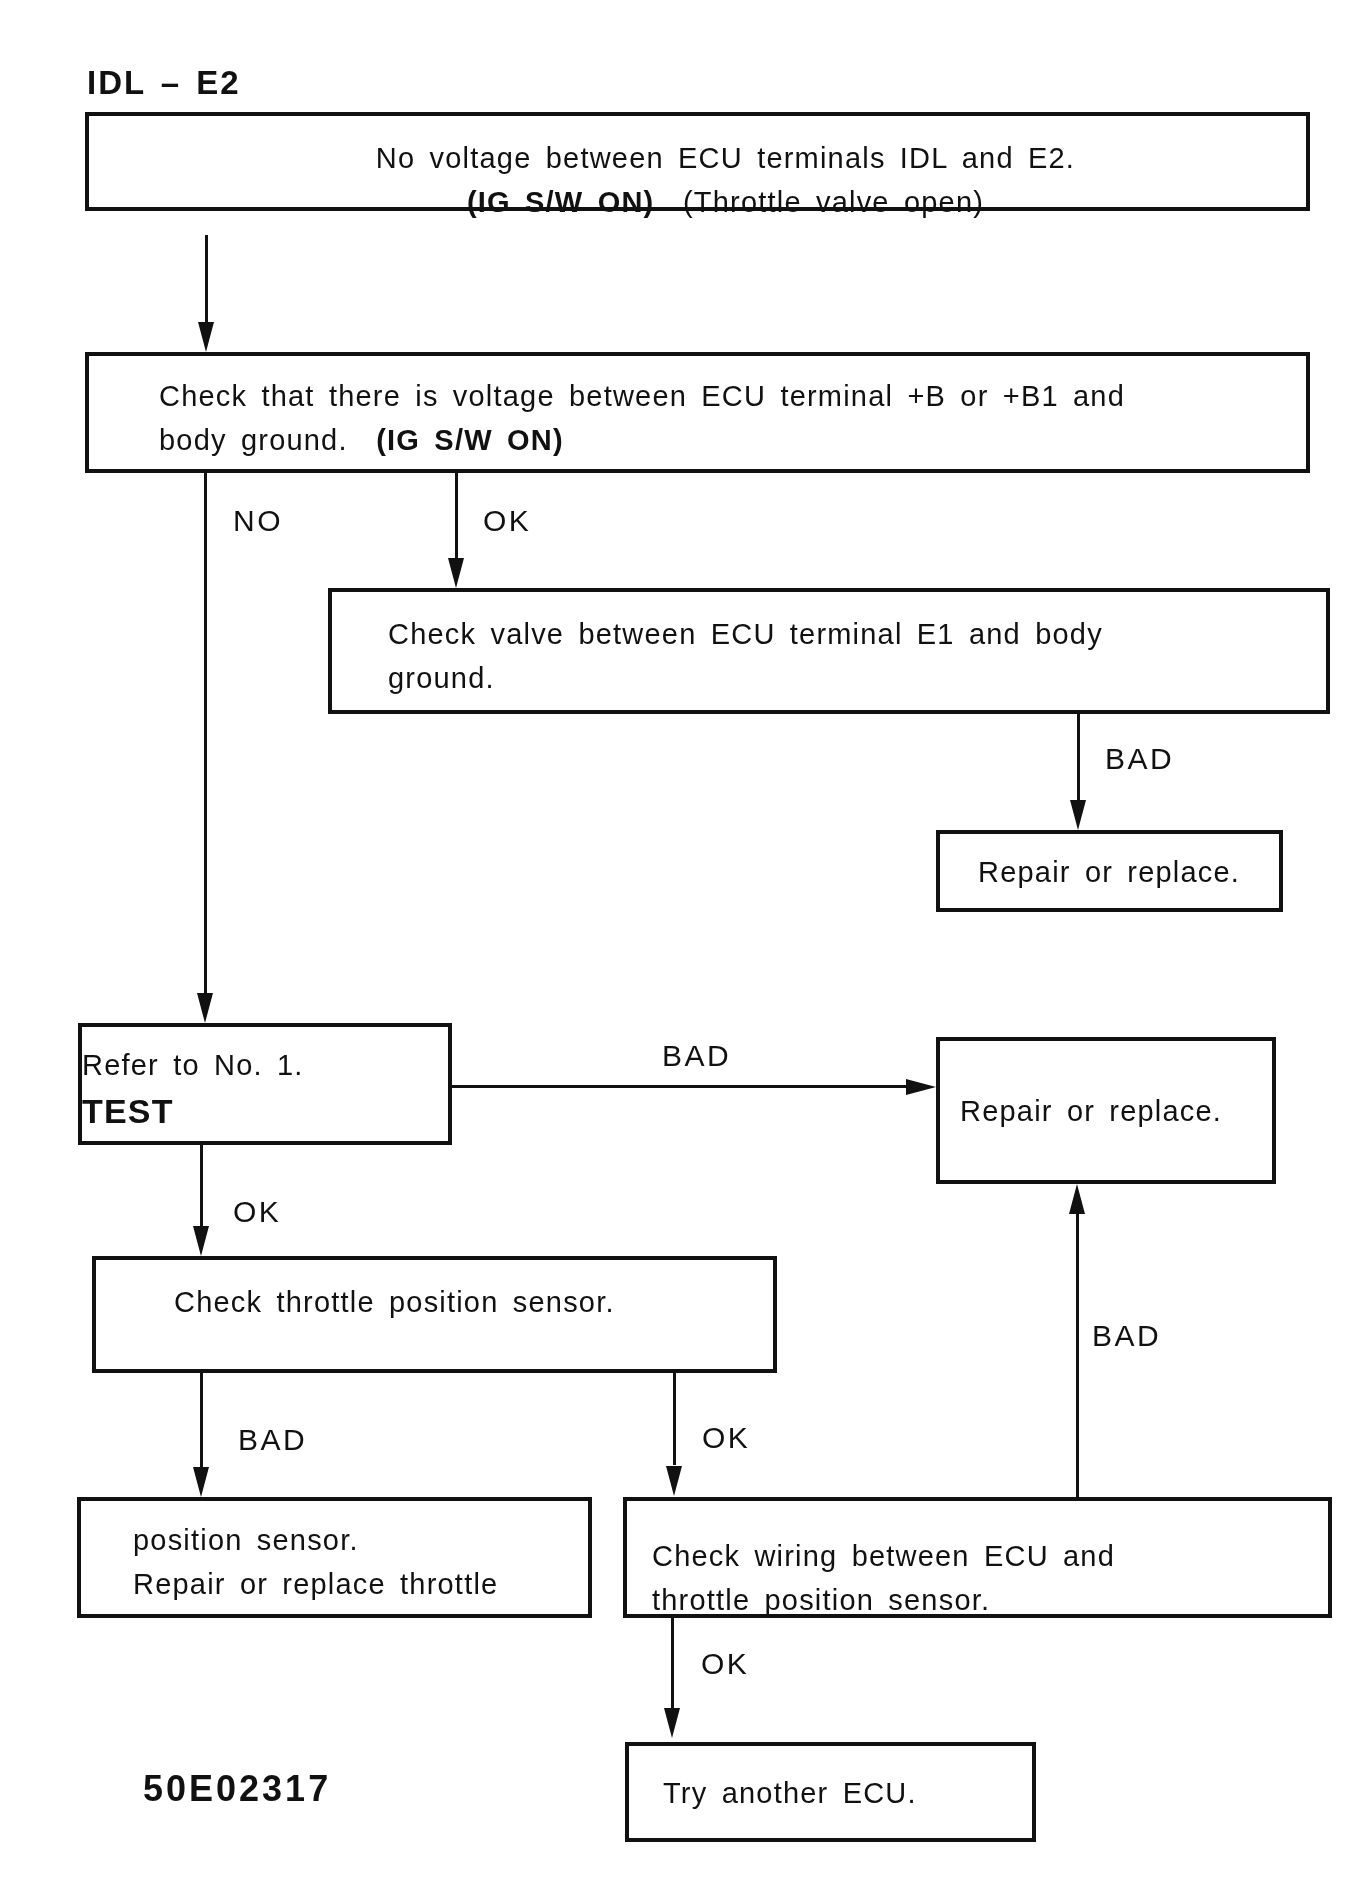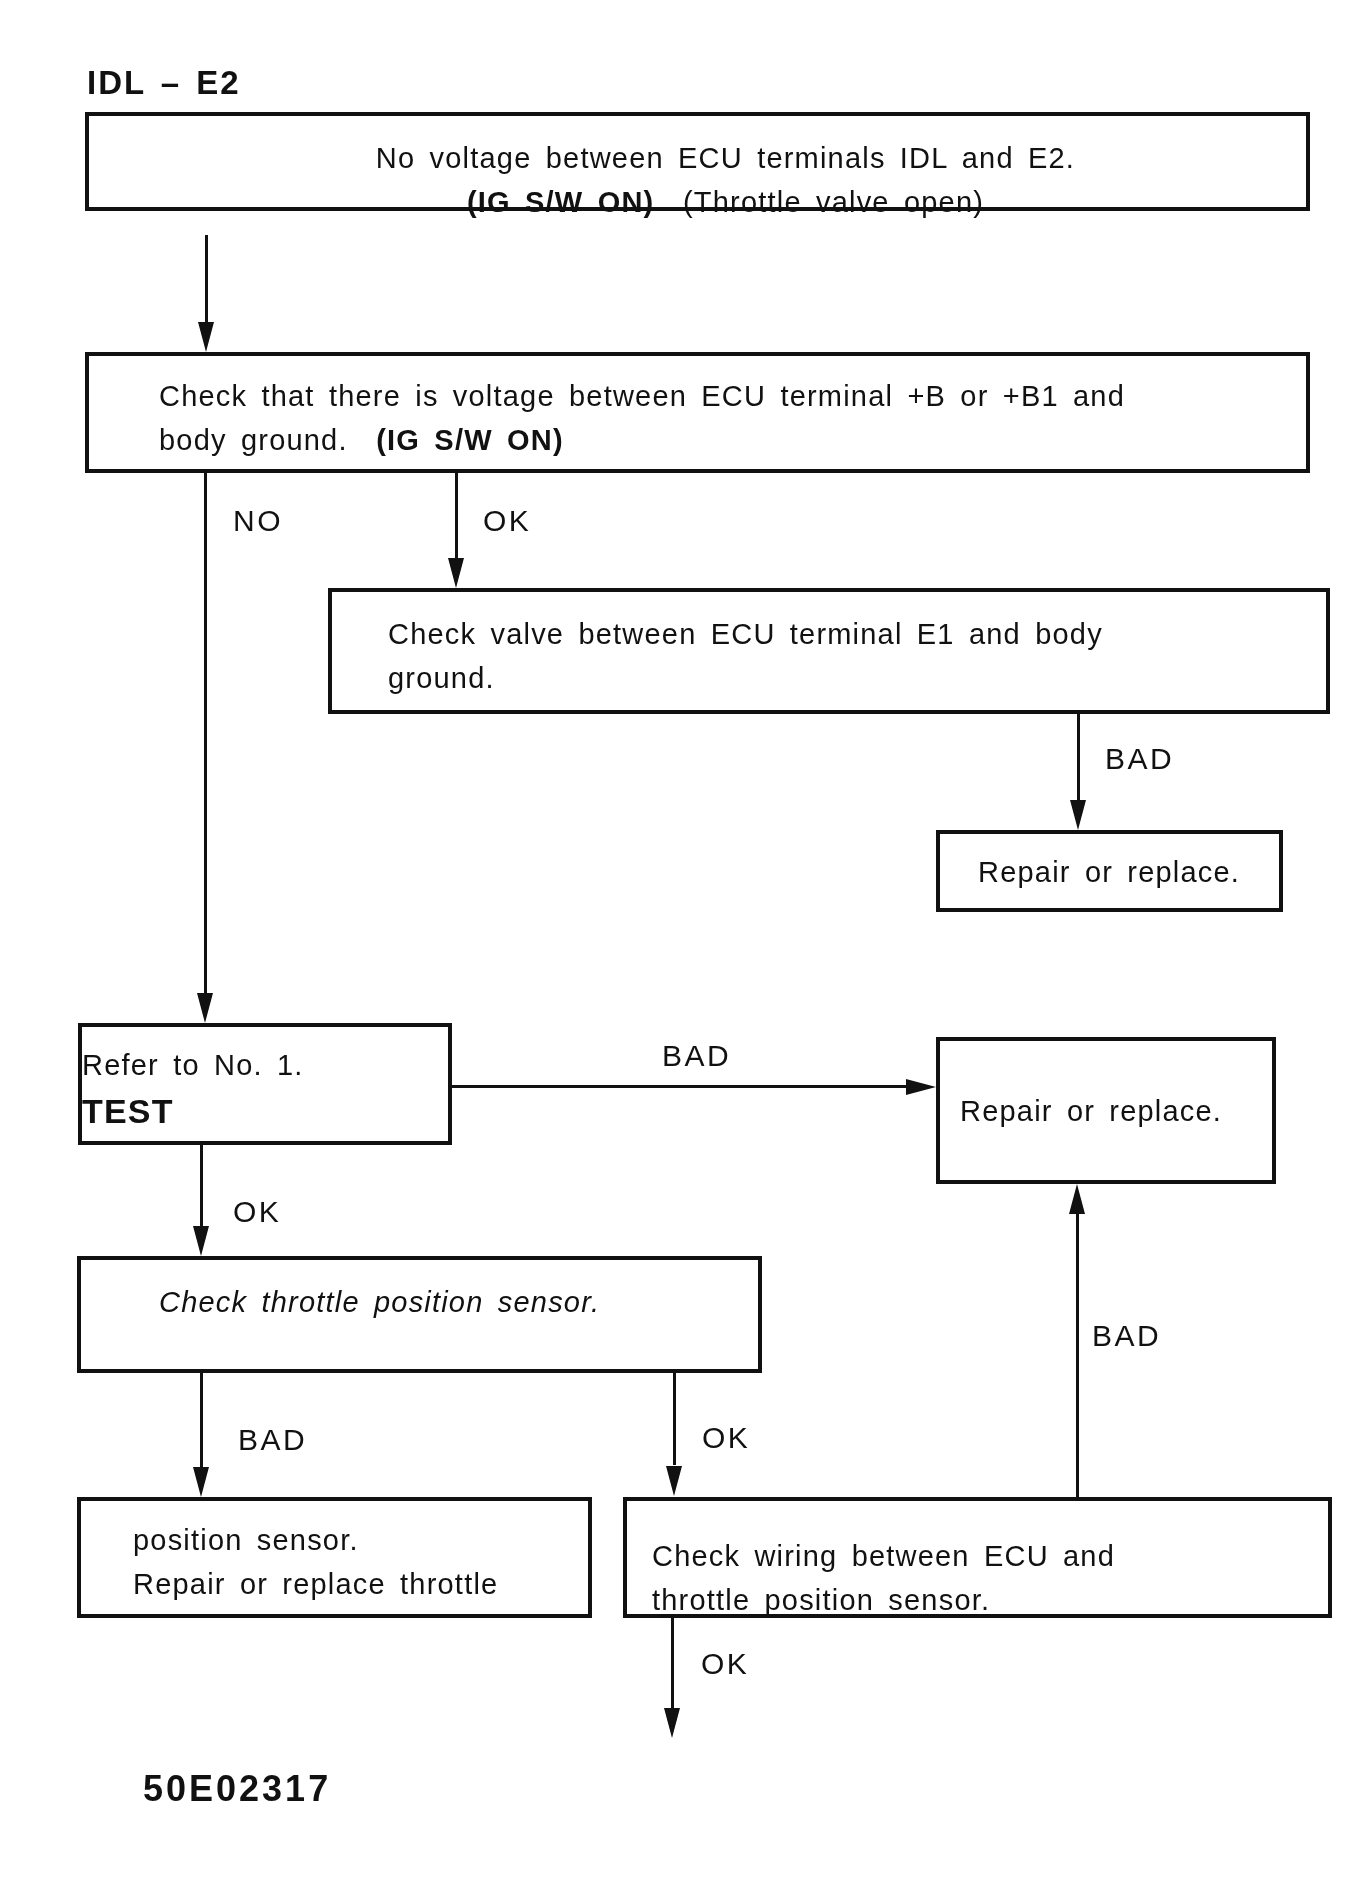--- a/index.html
+++ b/index.html
@@ -95,21 +95,21 @@
   <div class="lbl" style="left:662px; top:1040px;">BAD</div>
 
   <div class="node" style="left:936px; top:1037px; width:340px; height:147px; padding:48px 0 0 20px;">
     <div>Repair or replace.</div>
   </div>
 
   <div class="vline" style="left:200px; top:1145px; height:83px;"></div>
   <div class="ah-down" style="left:193px; top:1226px;"></div>
   <div class="lbl" style="left:233px; top:1196px;">OK</div>
 
-  <div class="node" style="left:77px; top:1256px; width:685px; height:117px; padding:20px 10px 0 78px;font-style:italic;">
+  <div class="node" style="left:92px; top:1256px; width:685px; height:117px; padding:20px 10px 0 78px;">
     <div>Check throttle position sensor.</div>
   </div>
 
   <div class="vline" style="left:1076px; top:1210px; height:287px;"></div>
   <div class="ah-up" style="left:1069px; top:1184px;"></div>
   <div class="lbl" style="left:1092px; top:1320px;">BAD</div>
 
   <div class="vline" style="left:200px; top:1373px; height:96px;"></div>
   <div class="ah-down" style="left:193px; top:1467px;"></div>
   <div class="lbl" style="left:238px; top:1424px;">BAD</div>
@@ -125,16 +125,19 @@
 
   <div class="node" style="left:623px; top:1497px; width:709px; height:121px; padding:33px 10px 0 25px;">
     <div>Check wiring between ECU and</div>
     <div>throttle position sensor.</div>
   </div>
 
   <div class="vline" style="left:671px; top:1618px; height:92px;"></div>
   <div class="ah-down" style="left:664px; top:1708px;"></div>
   <div class="lbl" style="left:701px; top:1648px;">OK</div>
 
+  <div class="node" style="left:625px; top:1742px; width:411px; height:100px; padding:25px 0 0 34px;">
+    <div>Try another ECU.</div>
+  </div>
 
   <div id="footer-code">50E02317</div>
 
 </div>
 
 </body></html>

